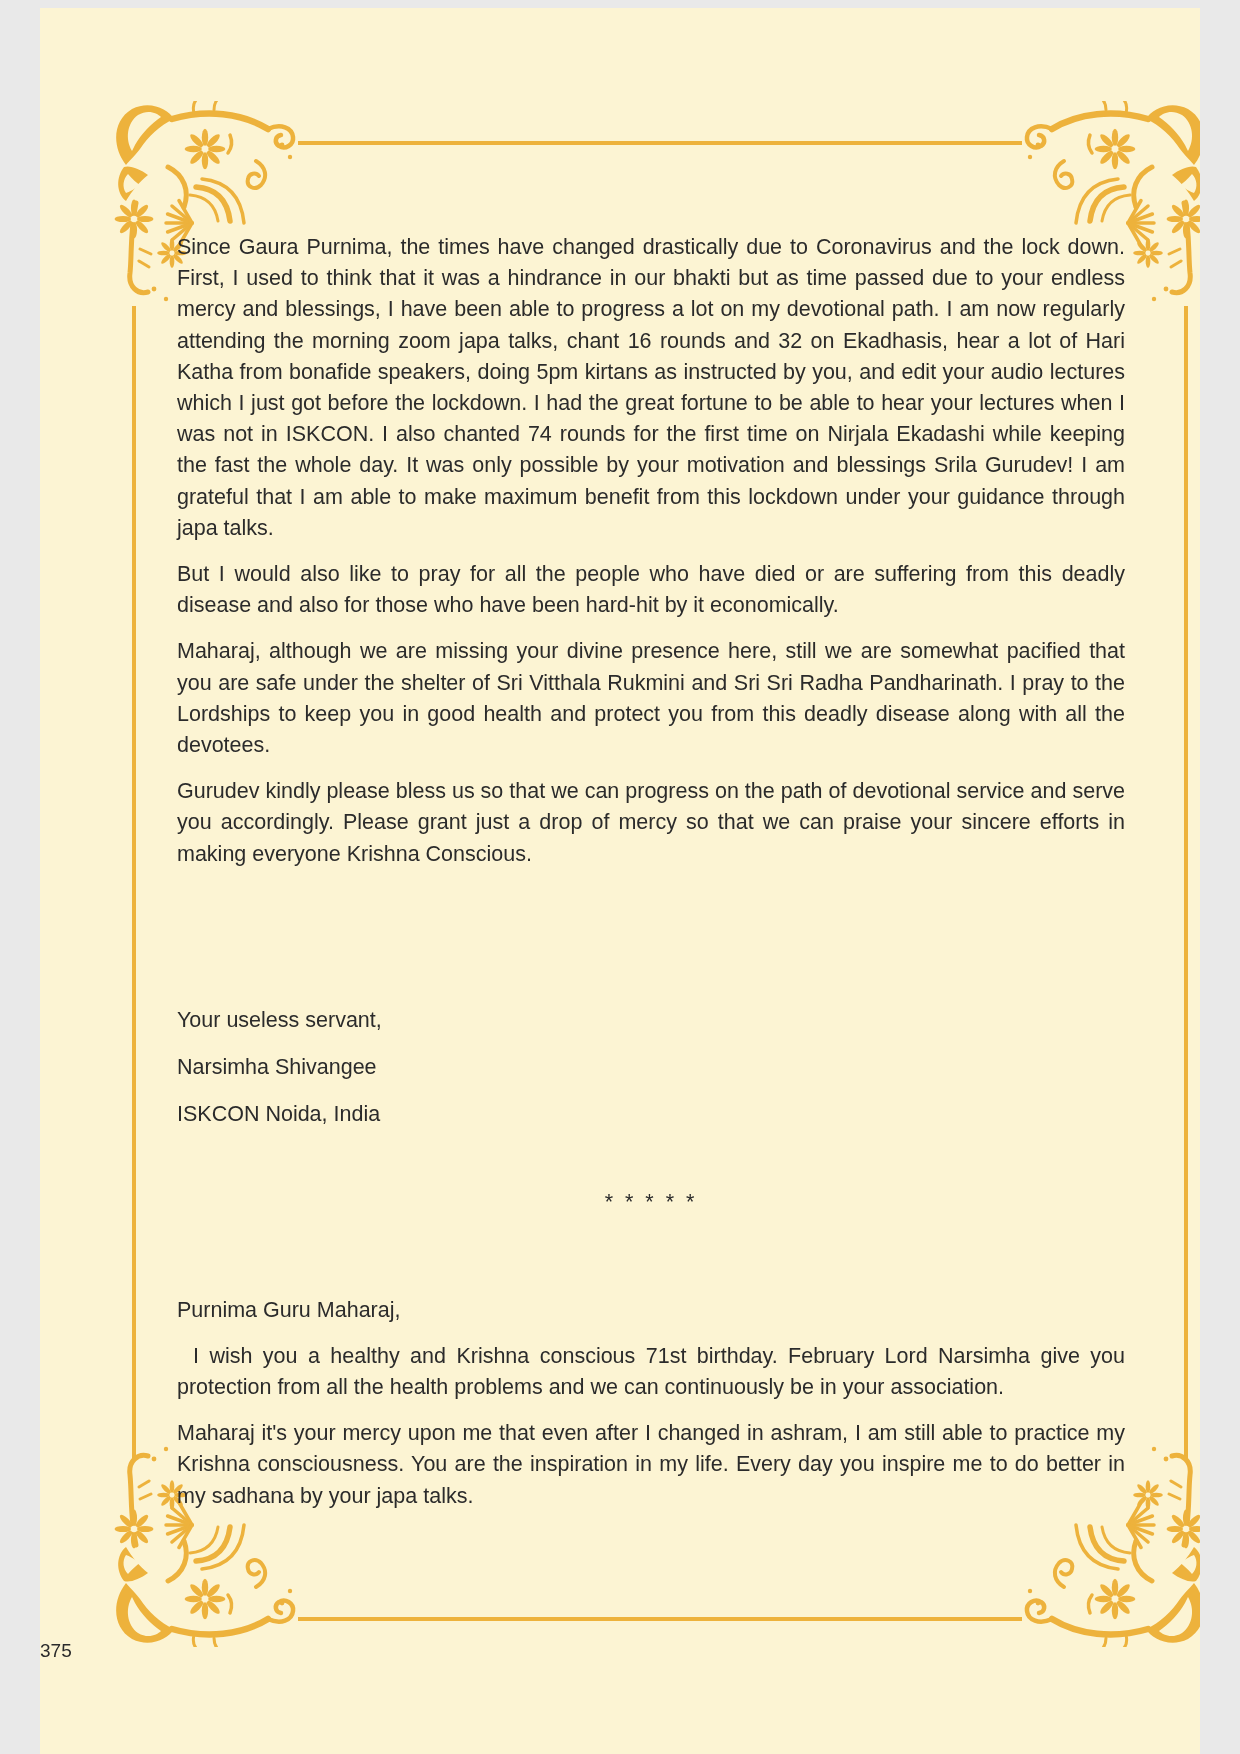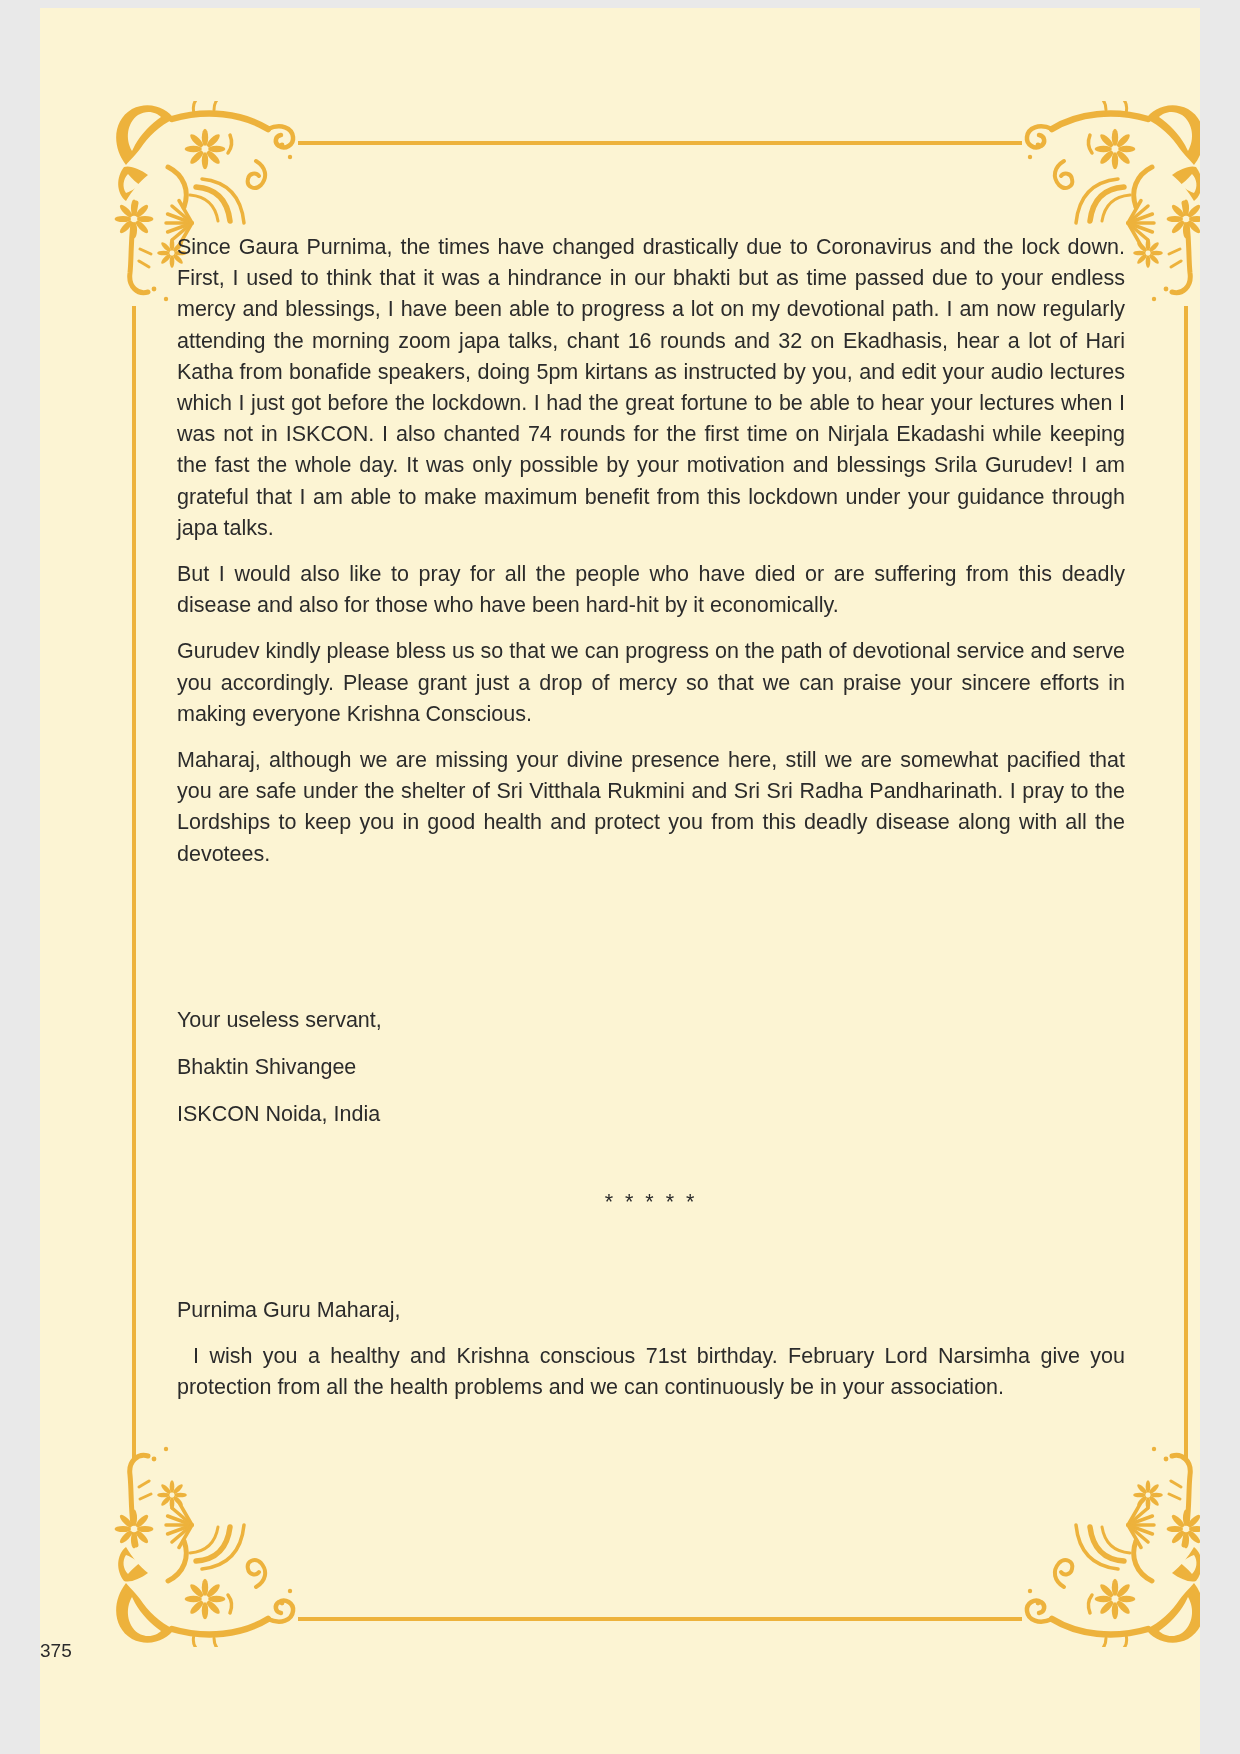--- a/index.html
+++ b/index.html
@@ -149,27 +149,28 @@
   </div>
   <div class="corner br">
     <svg viewBox="0 0 190 215">
         <use href="#corner-flourish"></use>
       </svg>
   </div>
 
   <div class="content">
     <p class="just">Since Gaura Purnima, the times have changed drastically due to Coronavirus and the lock down. First, I used to think that it was a hindrance in our bhakti but as time passed due to your endless mercy and blessings, I have been able to progress a lot on my devotional path. I am now regularly attending the morning zoom japa talks, chant 16 rounds and 32 on Ekadhasis, hear a lot of Hari Katha from bonafide speakers, doing 5pm kirtans as instructed by you, and edit your audio lectures which I just got before the lockdown. I had the great fortune to be able to hear your lectures when I was not in ISKCON. I also chanted 74 rounds for the first time on Nirjala Ekadashi while keeping the fast the whole day. It was only possible by your motivation and blessings Srila Gurudev! I am grateful that I am able to make maximum benefit from this lockdown under your guidance through japa talks.</p>
     <p class="just">But I would also like to pray for all the people who have died or are suffering from this deadly disease and also for those who have been hard-hit by it economically.</p>
+    <p class="just">Maharaj, although we are missing your divine presence here, still we are somewhat pacified that you are safe under the shelter of Sri Vitthala Rukmini and Sri Sri Radha Pandharinath. I pray to the Lordships to keep you in good health and protect you from this deadly disease along with all the devotees.</p>
     <p class="just">Gurudev kindly please bless us so that we can progress on the path of devotional service and serve you accordingly. Please grant just a drop of mercy so that we can praise your sincere efforts in making everyone Krishna Conscious.</p>
-    <p class="just">Maharaj, although we are missing your divine presence here, still we are somewhat pacified that you are safe under the shelter of Sri Vitthala Rukmini and Sri Sri Radha Pandharinath. I pray to the Lordships to keep you in good health and protect you from this deadly disease along with all the devotees.</p>
 
     <p class="sig sig-first">Your useless servant,</p>
-    <p class="sig">Bhaktin Shivangee</p>
+    <p class="sig">Narsimha Shivangee</p>
     <p class="sig">ISKCON Noida, India</p>
 
     <div class="separator">* * * * *</div>
 
     <p class="salutation">Purnima Guru Maharaj,</p>
     <p class="just indent">I wish you a healthy and Krishna conscious 71st birthday. February Lord Narsimha give you protection from all the health problems and we can continuously be in your association.</p>
+    <p class="just">Maharaj it's your mercy upon me that even after I changed in ashram, I am still able to practice my Krishna consciousness. You are the inspiration in my life. Every day you inspire me to do better in my sadhana by your japa talks.</p>
   </div>
 
   <div class="page-number">375</div>
 </div>
 
 </body></html>

